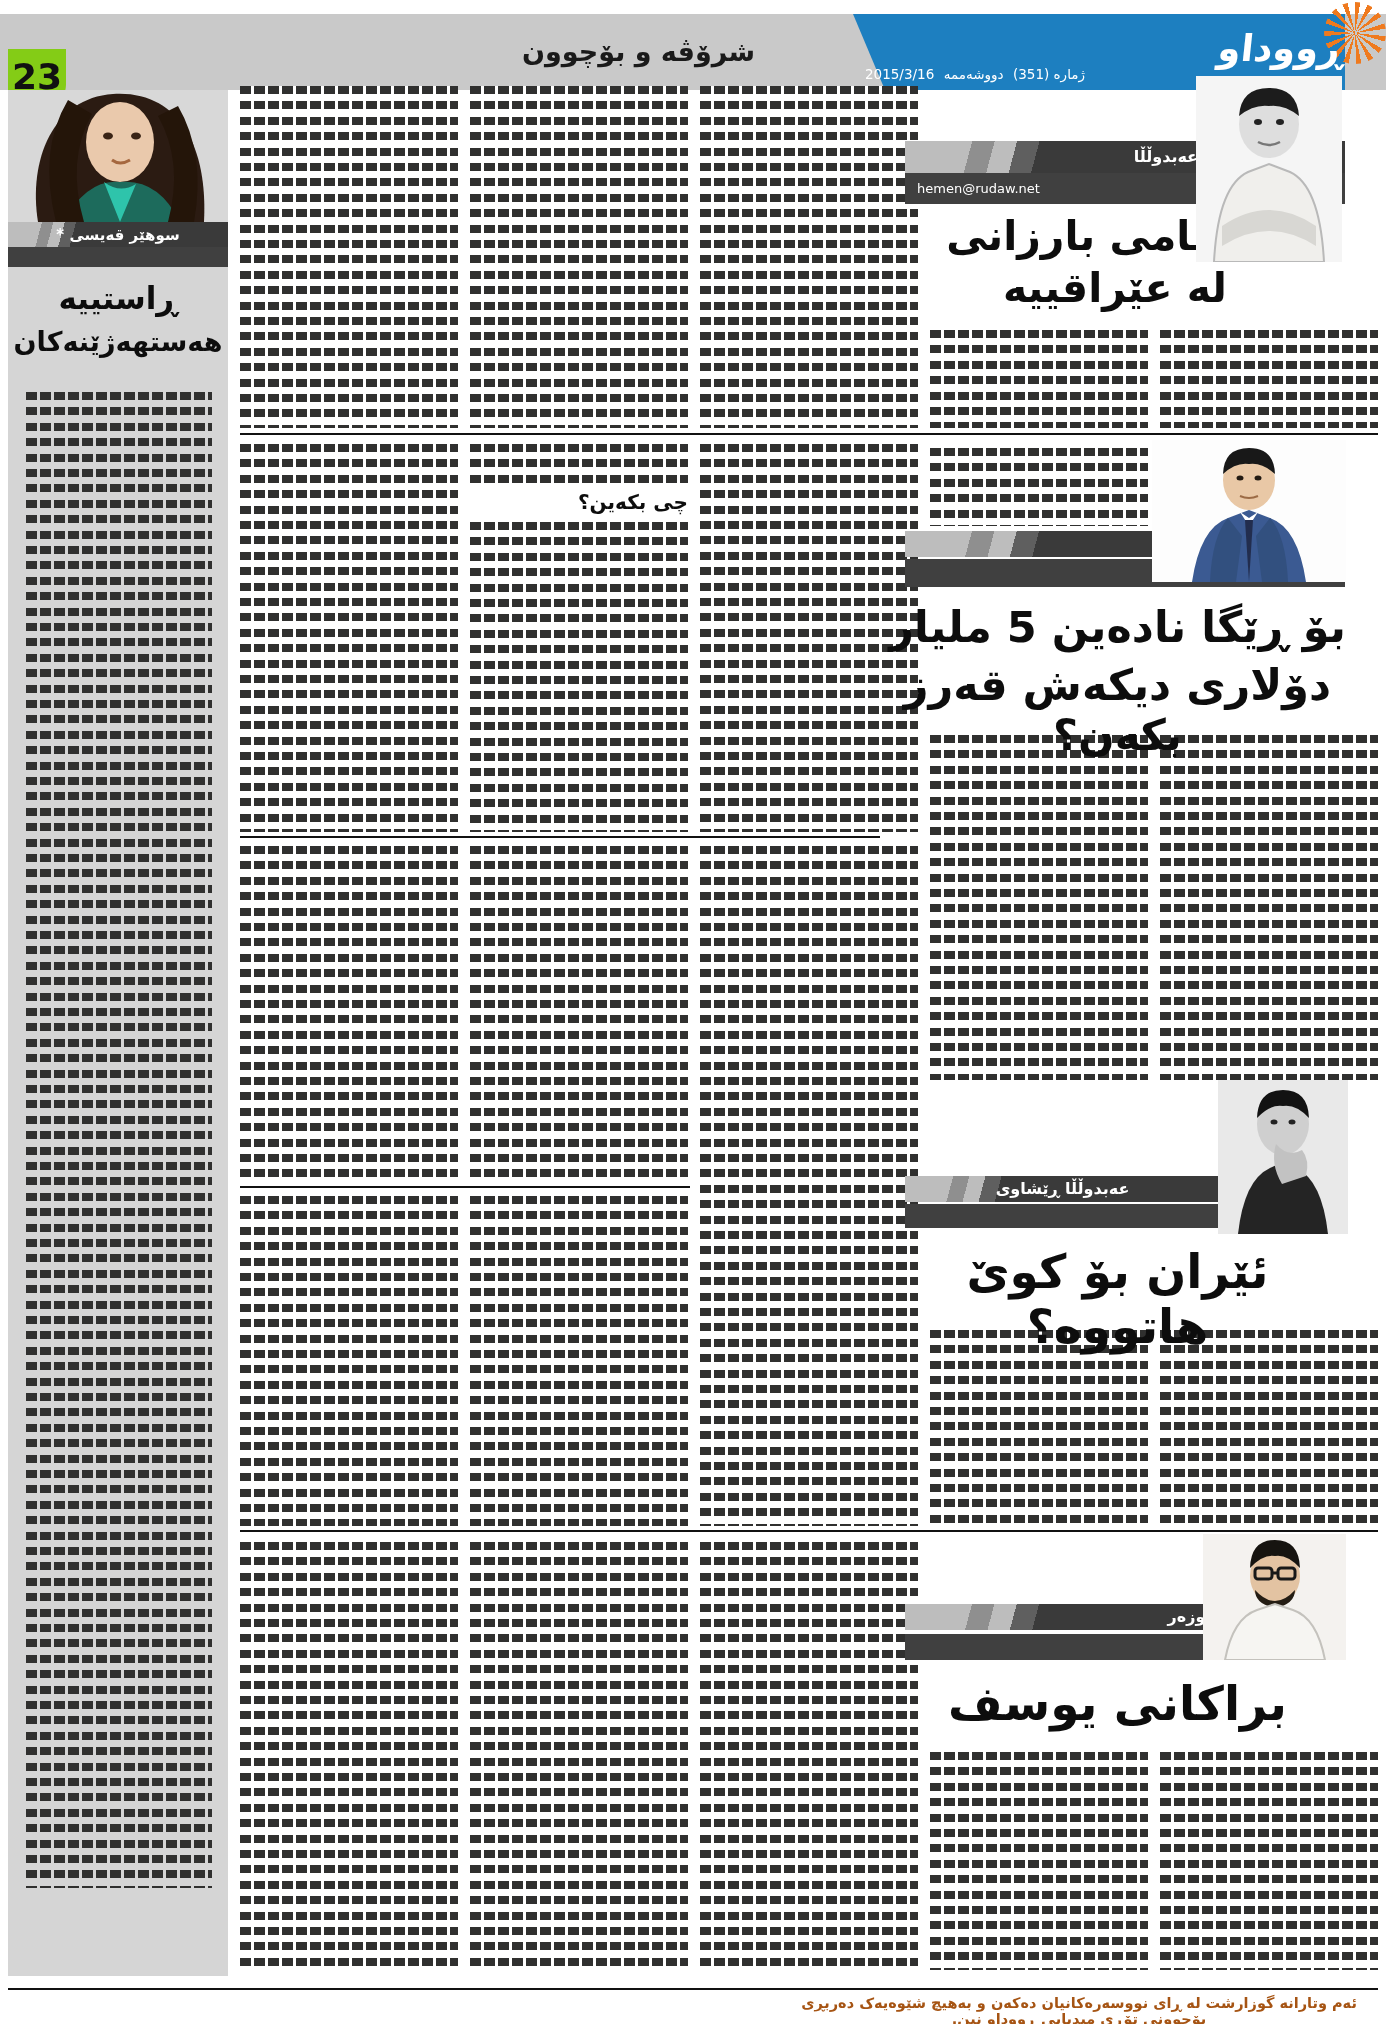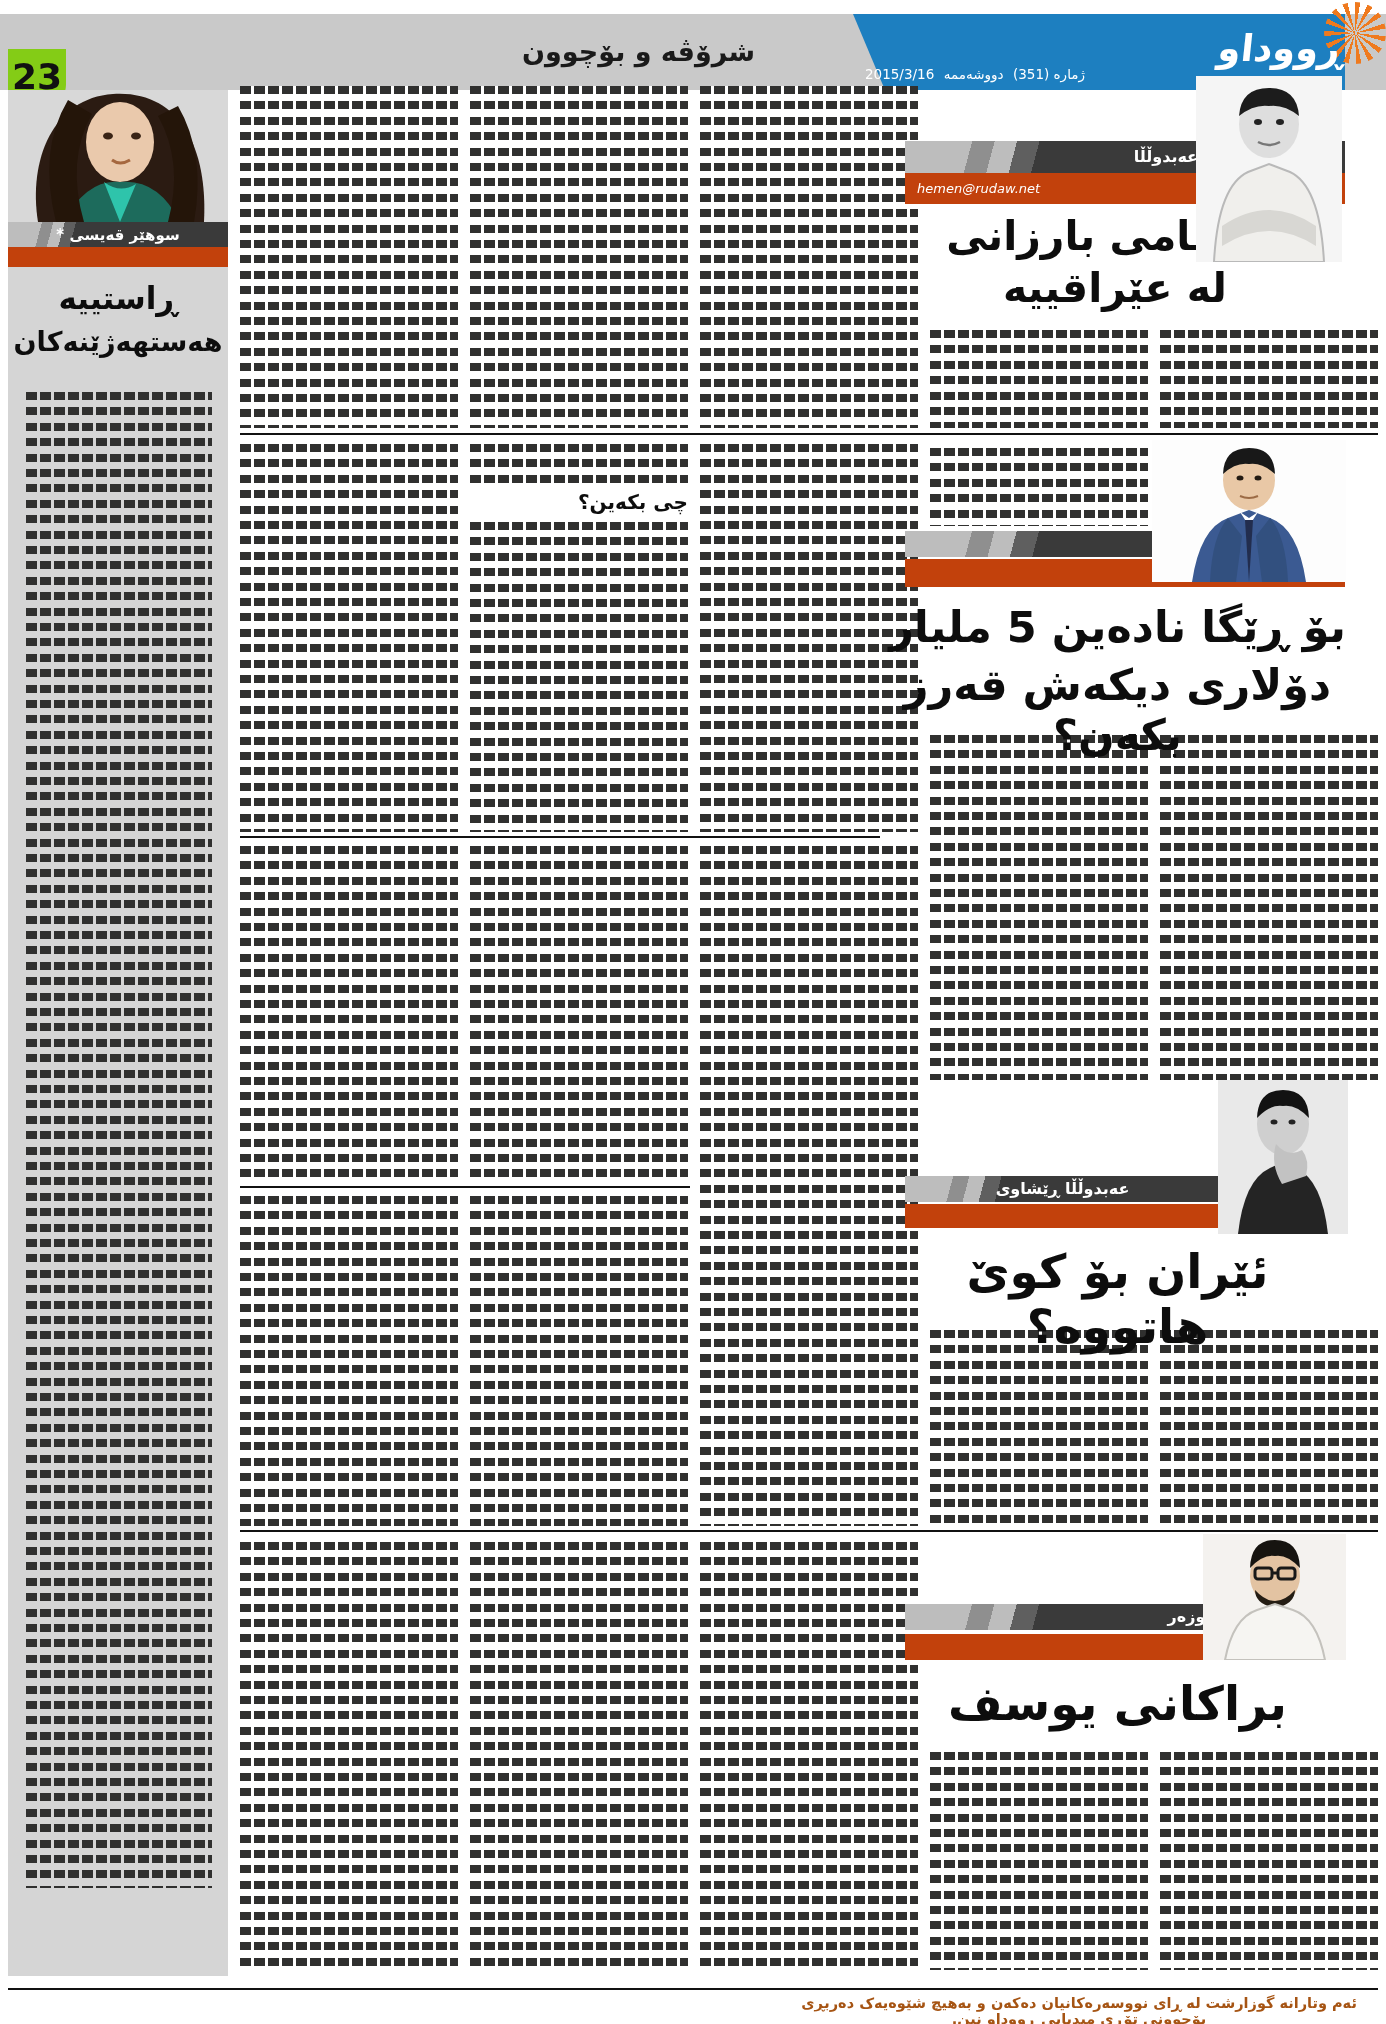--- a/index.html
+++ b/index.html
@@ -20,21 +20,21 @@
             justify-content:space-between;color:#ffffff;font-size:13.5px;line-height:20px;z-index:3;}
   .logo-text{left:1240px;top:24px;width:104px;height:50px;color:#ffffff;font-size:37px;
              font-weight:bold;transform:skewX(-6deg);line-height:50px;text-align:center;z-index:3;}
   .sunburst{left:1324px;top:2px;width:62px;height:62px;border-radius:50%;z-index:2;
             background:repeating-conic-gradient(#ef7a1f 0deg 10deg, rgba(0,0,0,0) 10deg 24deg);}
 
   
   .namebar{height:26px;background:linear-gradient(105deg,#bdbdbd 0 15%,#8f8f8f 15% 20%,
            #bdbdbd 20% 25%,#5f5f5f 25% 30%,#3a3a3a 30%);color:#ffffff;font-size:16px;
            font-weight:bold;text-align:center;line-height:26px;z-index:2;}
-  .orangebar{background:#c2410c;z-index:2;font-style:italic;}
+  .orangebar{background:#404040;z-index:2;}
   .headline{font-weight:bold;color:#0d0d0d;text-align:center;z-index:1;}
   .rule{background:#111111;height:2px;}
 
   
   .greek{background-image:
       repeating-linear-gradient(to right, rgba(255,255,255,0) 0 11px, #ffffff 11px 14px),
       repeating-linear-gradient(to bottom, #30302f 0 8px, rgba(0,0,0,0) 8px 15.4px);}
   .greek-gray{background-image:
       repeating-linear-gradient(to right, rgba(255,255,255,0) 0 11px, #d5d5d5 11px 14px),
       repeating-linear-gradient(to bottom, #30302f 0 8px, rgba(0,0,0,0) 8px 15.4px);}

